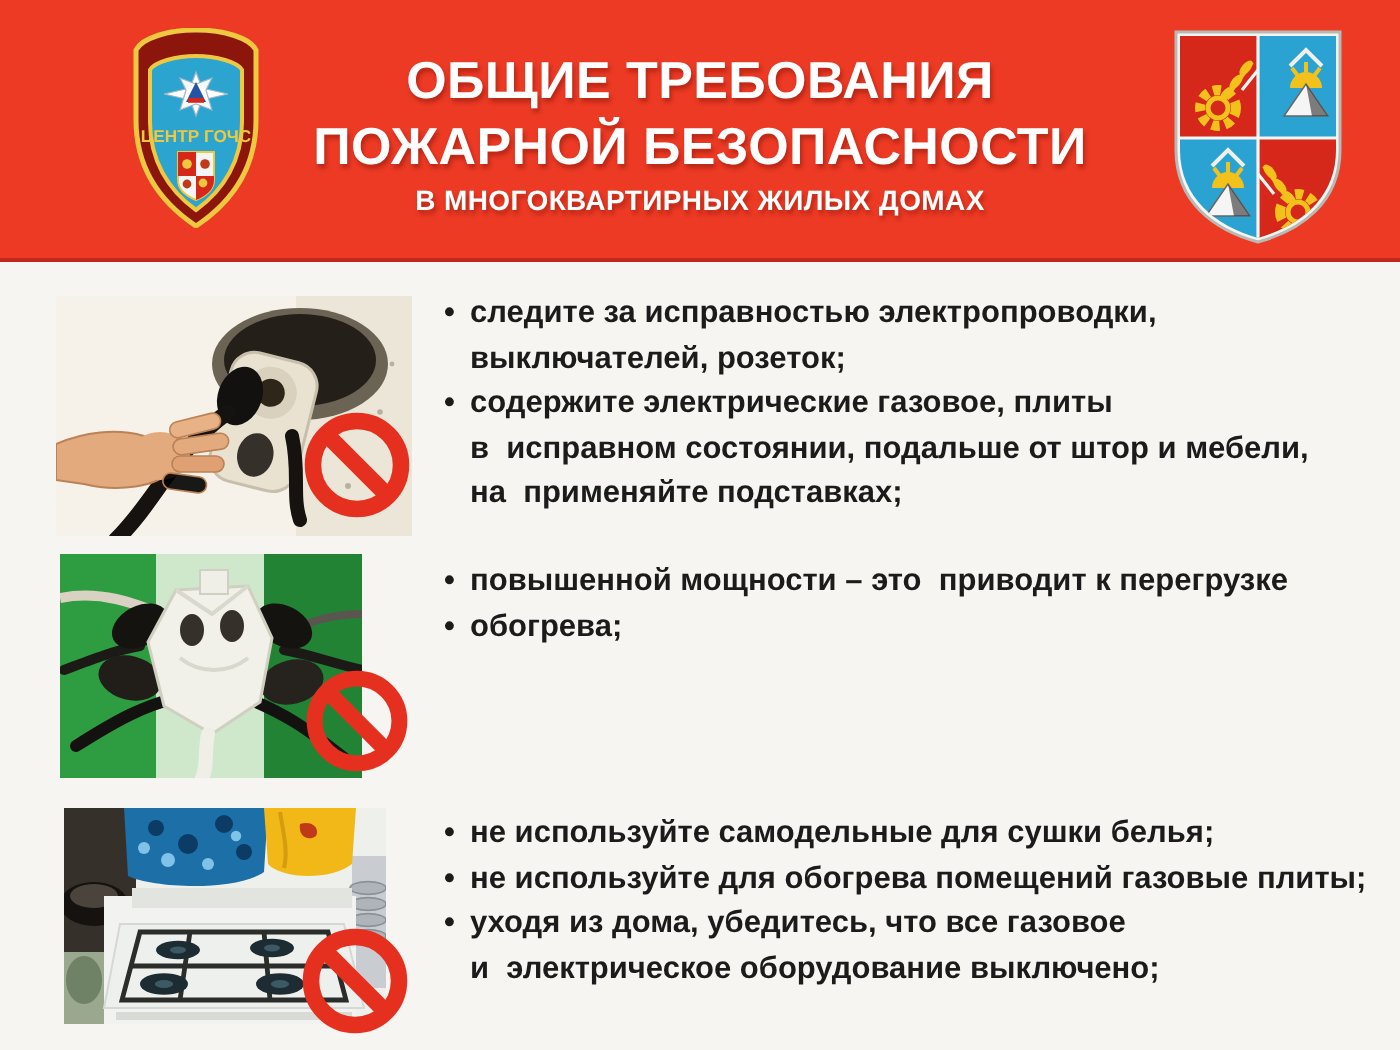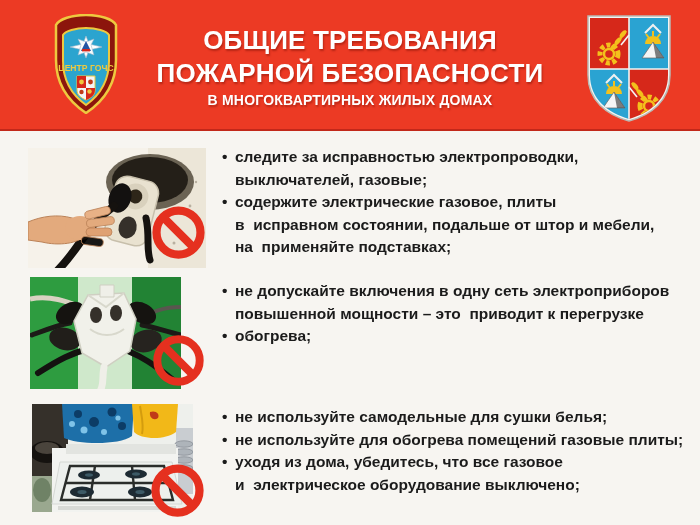--- a/index.html
+++ b/index.html
@@ -14,21 +14,21 @@
     background:#ec3a24;border-bottom:2px solid #c2281a;box-sizing:border-box;
   }
   .title{
     position:absolute;left:120px;width:460px;text-align:center;
     color:#ffffff;font-weight:bold;line-height:1;letter-spacing:.2px;
     text-shadow:1px 2px 2px rgba(120,15,5,.45);white-space:nowrap;
   }
   .title.l1{top:27px;font-size:26px;}
   .title.l2{top:60px;font-size:26px;}
   .title.l3{top:93px;font-size:14px;}
-  .badge{position:absolute;left:50px;top:14px;width:72px;height:100px;}
+  .badge{position:absolute;left:62px;top:14px;width:72px;height:100px;}
   .coat{position:absolute;left:585px;top:13px;width:88px;height:110px;}
   
   .photo{position:absolute;background:#fff;}
   .photo svg{display:block;}
   .photo1{left:28px;top:148px;width:178px;height:120px;}
   .photo2{left:30px;top:277px;width:151px;height:112px;}
   .photo3{left:32px;top:404px;width:161px;height:108px;}
   .prohibit{position:absolute;width:55px;height:55px;}
   .prohibit svg{display:block;width:100%;height:100%;}
   .p1{left:151px;top:205px;}
@@ -166,21 +166,21 @@
   </div>
   <div class="prohibit p1">
     <svg viewBox="0 0 60 60">
       <circle cx="30" cy="30" r="24" fill="none" stroke="#e5301f" stroke-width="9"></circle>
       <line x1="14" y1="14" x2="46" y2="46" stroke="#e5301f" stroke-width="9"></line>
     </svg>
   </div>
 
   <div class="textblock tb1">
     <div class="bline"><span class="dot">•</span><span class="btext">следите за исправностью электропроводки,</span></div>
-    <div class="bline"><span class="btext">выключателей, газовые;</span></div>
+    <div class="bline"><span class="btext">выключателей, розеток;</span></div>
     <div class="bline"><span class="dot">•</span><span class="btext">содержите электрические газовое, плиты</span></div>
     <div class="bline"><span class="btext">в  исправном состоянии, подальше от штор и мебели,</span></div>
     <div class="bline"><span class="btext">на  применяйте подставках;</span></div>
   </div>
 
   <div class="photo photo2">
     <svg viewBox="0 0 151 112" width="151" height="112">
       <rect width="151" height="112" fill="#2e9c40"></rect>
       <rect x="100" y="0" width="51" height="112" fill="#228334"></rect>
       <rect x="48" y="0" width="54" height="112" fill="#cfe8cb"></rect>
@@ -207,21 +207,21 @@
     </svg>
   </div>
   <div class="prohibit p2">
     <svg viewBox="0 0 60 60">
       <circle cx="30" cy="30" r="24" fill="none" stroke="#e5301f" stroke-width="9"></circle>
       <line x1="14" y1="14" x2="46" y2="46" stroke="#e5301f" stroke-width="9"></line>
     </svg>
   </div>
 
   <div class="textblock tb2">
-    <div class="bline"><span class="dot">•</span><span class="btext">не допускайте включения в одну сеть электроприборов</span></div>
+    <div class="bline"><span class="dot">•</span></div>
     <div class="bline"><span class="btext">повышенной мощности – это  приводит к перегрузке</span></div>
     <div class="bline"><span class="dot">•</span></div>
     <div class="bline"><span class="btext">обогрева;</span></div>
   </div>
 
   <div class="photo photo3">
     <svg viewBox="0 0 161 108" width="161" height="108">
       <rect width="161" height="108" fill="#eef0ec"></rect>
 
       <rect x="0" y="0" width="36" height="72" fill="#35302a"></rect>

